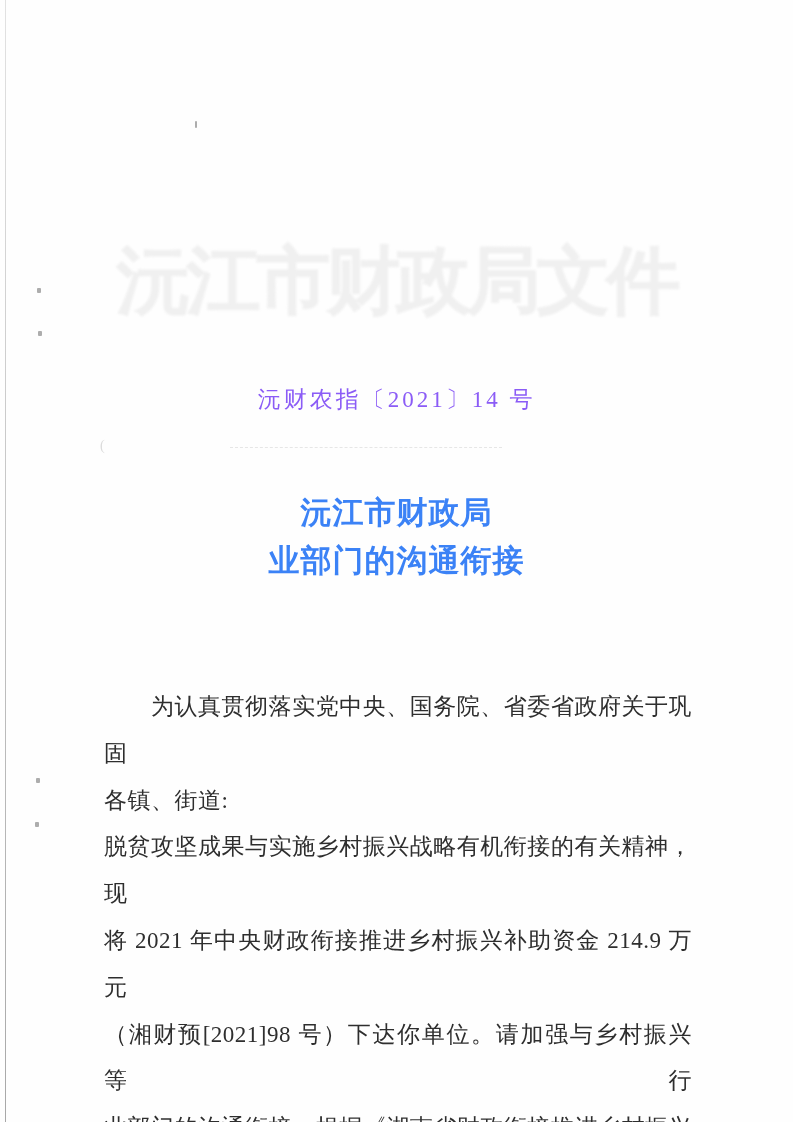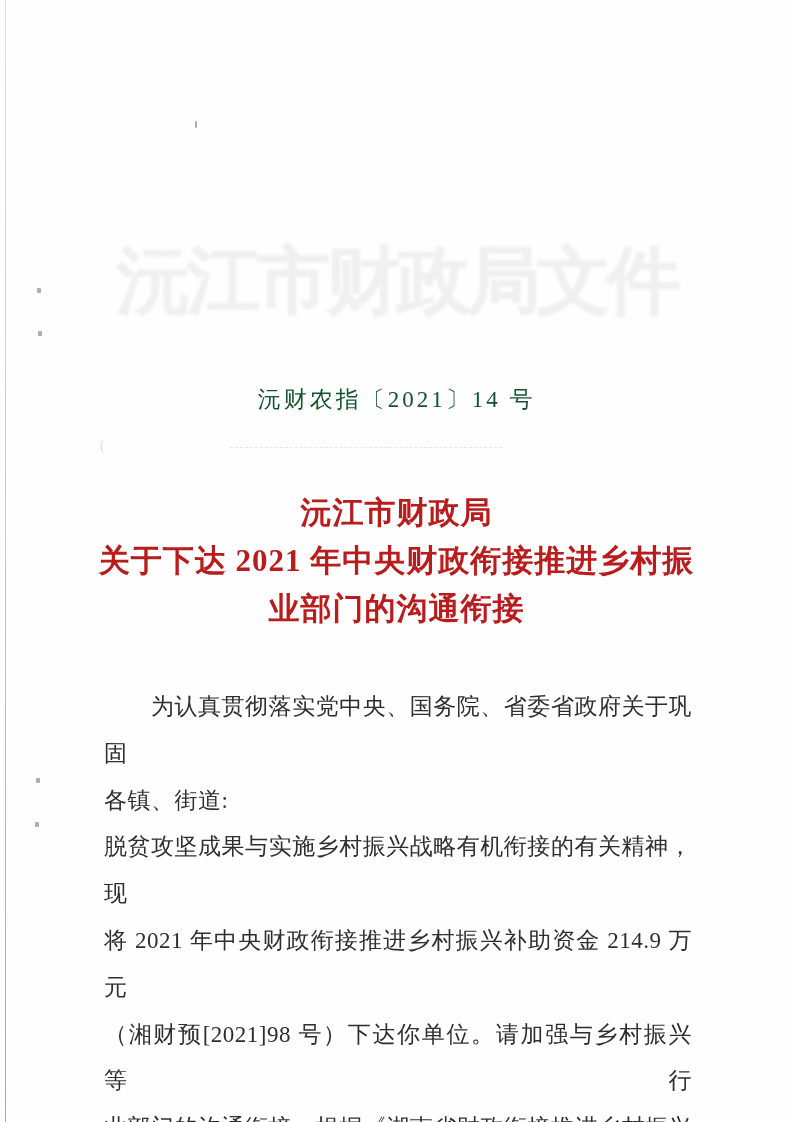--- a/index.html
+++ b/index.html
@@ -49,21 +49,21 @@
     white-space: nowrap;
   }
 
   .doc-number {
     position: absolute;
     left: 0; right: 0;
     top: 384px;
     text-align: center;
     font-size: 23px;
     letter-spacing: 3px;
-    color: #14532d;
+    color: #8b5cf6;
   }
 
   
   .faint-rule {
     position: absolute;
     left: 230px; top: 447px;
     width: 272px;
     border-top: 1px dashed #e6e6e6;
   }
   .faint-paren {
@@ -74,21 +74,21 @@
   }
 
   .title-block {
     position: absolute;
     left: 0; right: 0;
     top: 489px;
     text-align: center;
     font-weight: bold;
     font-size: 31px;
     line-height: 48px;
-    color: #b91c1c;
+    color: #3b82f6;
     letter-spacing: 1px;
   }
 
   .body-block {
     position: absolute;
     left: 104px;
     top: 684px;
     width: 588px;
     font-size: 23px;
     line-height: 46.8px;
@@ -117,21 +117,20 @@
 
   <div class="ghost-header">沅江市财政局文件</div>
 
   <div class="doc-number">沅财农指〔2021〕14 号</div>
 
   <div class="faint-paren">(</div>
   <div class="faint-rule"></div>
 
   <div class="title-block">
     <div>沅江市财政局</div>
-    <div>关于下达 2021 年中央财政衔接推进乡村振</div>
     <div>业部门的沟通衔接</div>
   </div>
 
   <div class="body-block">
     <div class="body-line fill indent">为认真贯彻落实党中央、国务院、省委省政府关于巩固</div>
     <div class="body-line">各镇、街道:</div>
     <div class="body-line fill">脱贫攻坚成果与实施乡村振兴战略有机衔接的有关精神，现</div>
     <div class="body-line fill">将 2021 年中央财政衔接推进乡村振兴补助资金 214.9 万元</div>
     <div class="body-line fill">（湘财预[2021]98 号）下达你单位。请加强与乡村振兴等行</div>
     <div class="body-line fill">业部门的沟通衔接，根据《湖南省财政衔接推进乡村振兴补</div>

